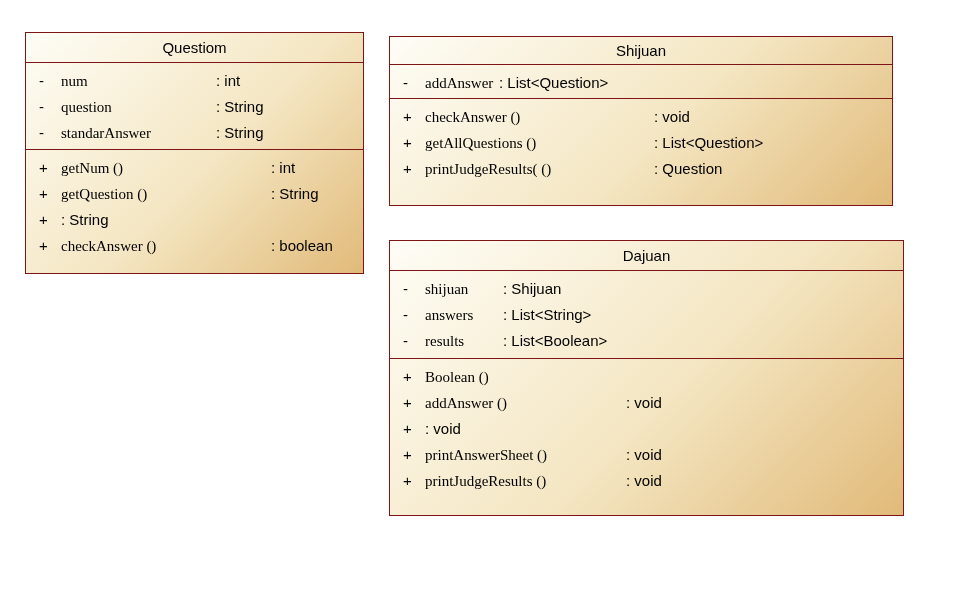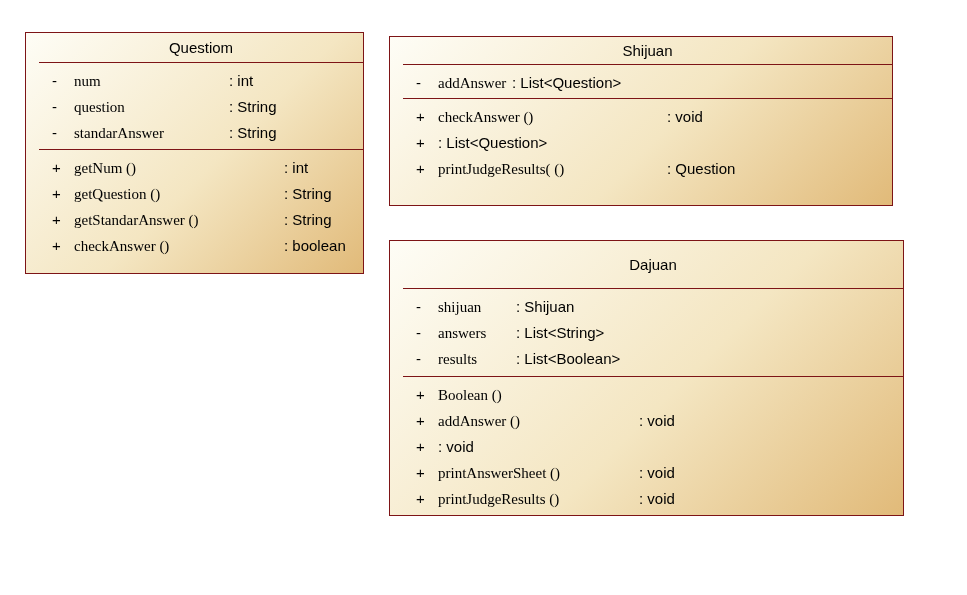--- a/index.html
+++ b/index.html
@@ -16,21 +16,20 @@
     position: absolute;
     inset: 0;
     background: #ffffff;
   }
   .uml-class {
     position: absolute;
     border: 1.5px solid var(--border-color, #7d1416);
     background: linear-gradient(135deg, var(--grad-start, #fefdf6) 0%, #f4e6c2 55%, var(--grad-end, #e1ba79) 100%);
     display: flex;
     flex-direction: column;
-    padding-left: 13px;
   }
   .uml-title {
     flex: 0 0 auto;
     display: flex;
     align-items: center;
     justify-content: center;
     font-size: 15px;
     border-bottom: 1px solid var(--border-color, #7d1416);
   }
   .uml-attrs {
@@ -60,53 +59,53 @@
   .box-questiom .uml-attrs   .mname { width: 155px; }
   .box-questiom .uml-methods .mname { width: 210px; }
 
   .box-shijuan { left: 389px; top: 36px;  width: 504px; height: 170px; }
   .box-shijuan .uml-title { height: 28px; }
   .box-shijuan .uml-attrs { height: 34px; }
   .box-shijuan .uml-attrs   .mname { width: 74px; }
   .box-shijuan .uml-methods .mname { width: 229px; }
 
   .box-dajuan { left: 389px; top: 240px; width: 515px; height: 276px; }
-  .box-dajuan .uml-title { height: 48px; }
+  .box-dajuan .uml-title { height: 30px; }
   .box-dajuan .uml-attrs { height: 88px; }
   .box-dajuan .uml-attrs   .mname { width: 78px; }
   .box-dajuan .uml-methods .mname { width: 201px; }
 </style>
 </head>
 <body>
 
 <div class="canvas">
 
   <div class="uml-class box-questiom">
     <div class="uml-title">Questiom</div>
     <div class="uml-attrs">
         <div class="member-row"><span class="sign">-</span><span class="mname">num</span><span class="mtype">: int</span></div>
         <div class="member-row"><span class="sign">-</span><span class="mname">question</span><span class="mtype">: String</span></div>
         <div class="member-row"><span class="sign">-</span><span class="mname">standarAnswer</span><span class="mtype">: String</span></div>
       </div>
     <div class="uml-methods">
         <div class="member-row"><span class="sign">+</span><span class="mname">getNum ()</span><span class="mtype">: int</span></div>
         <div class="member-row"><span class="sign">+</span><span class="mname">getQuestion ()</span><span class="mtype">: String</span></div>
-        <div class="member-row"><span class="sign">+</span><span class="mname">getStandarAnswer ()</span><span class="mtype">: String</span></div>
+        <div class="member-row"><span class="sign">+</span><span class="mtype">: String</span></div>
         <div class="member-row"><span class="sign">+</span><span class="mname">checkAnswer ()</span><span class="mtype">: boolean</span></div>
       </div>
   </div>
 
   <div class="uml-class box-shijuan">
     <div class="uml-title">Shijuan</div>
     <div class="uml-attrs">
         <div class="member-row"><span class="sign">-</span><span class="mname">addAnswer</span><span class="mtype">: List&lt;Question&gt;</span></div>
       </div>
     <div class="uml-methods">
         <div class="member-row"><span class="sign">+</span><span class="mname">checkAnswer ()</span><span class="mtype">: void</span></div>
-        <div class="member-row"><span class="sign">+</span><span class="mtype">: List&lt;Question&gt;</span></div>
+        <div class="member-row"><span class="sign">+</span><span class="mname">getAllQuestions ()</span><span class="mtype">: List&lt;Question&gt;</span></div>
         <div class="member-row"><span class="sign">+</span><span class="mname">printJudgeResults( ()</span><span class="mtype">: Question</span></div>
       </div>
   </div>
 
   <div class="uml-class box-dajuan">
     <div class="uml-title">Dajuan</div>
     <div class="uml-attrs">
         <div class="member-row"><span class="sign">-</span><span class="mname">shijuan</span><span class="mtype">: Shijuan</span></div>
         <div class="member-row"><span class="sign">-</span><span class="mname">answers</span><span class="mtype">: List&lt;String&gt;</span></div>
         <div class="member-row"><span class="sign">-</span><span class="mname">results</span><span class="mtype">: List&lt;Boolean&gt;</span></div>

